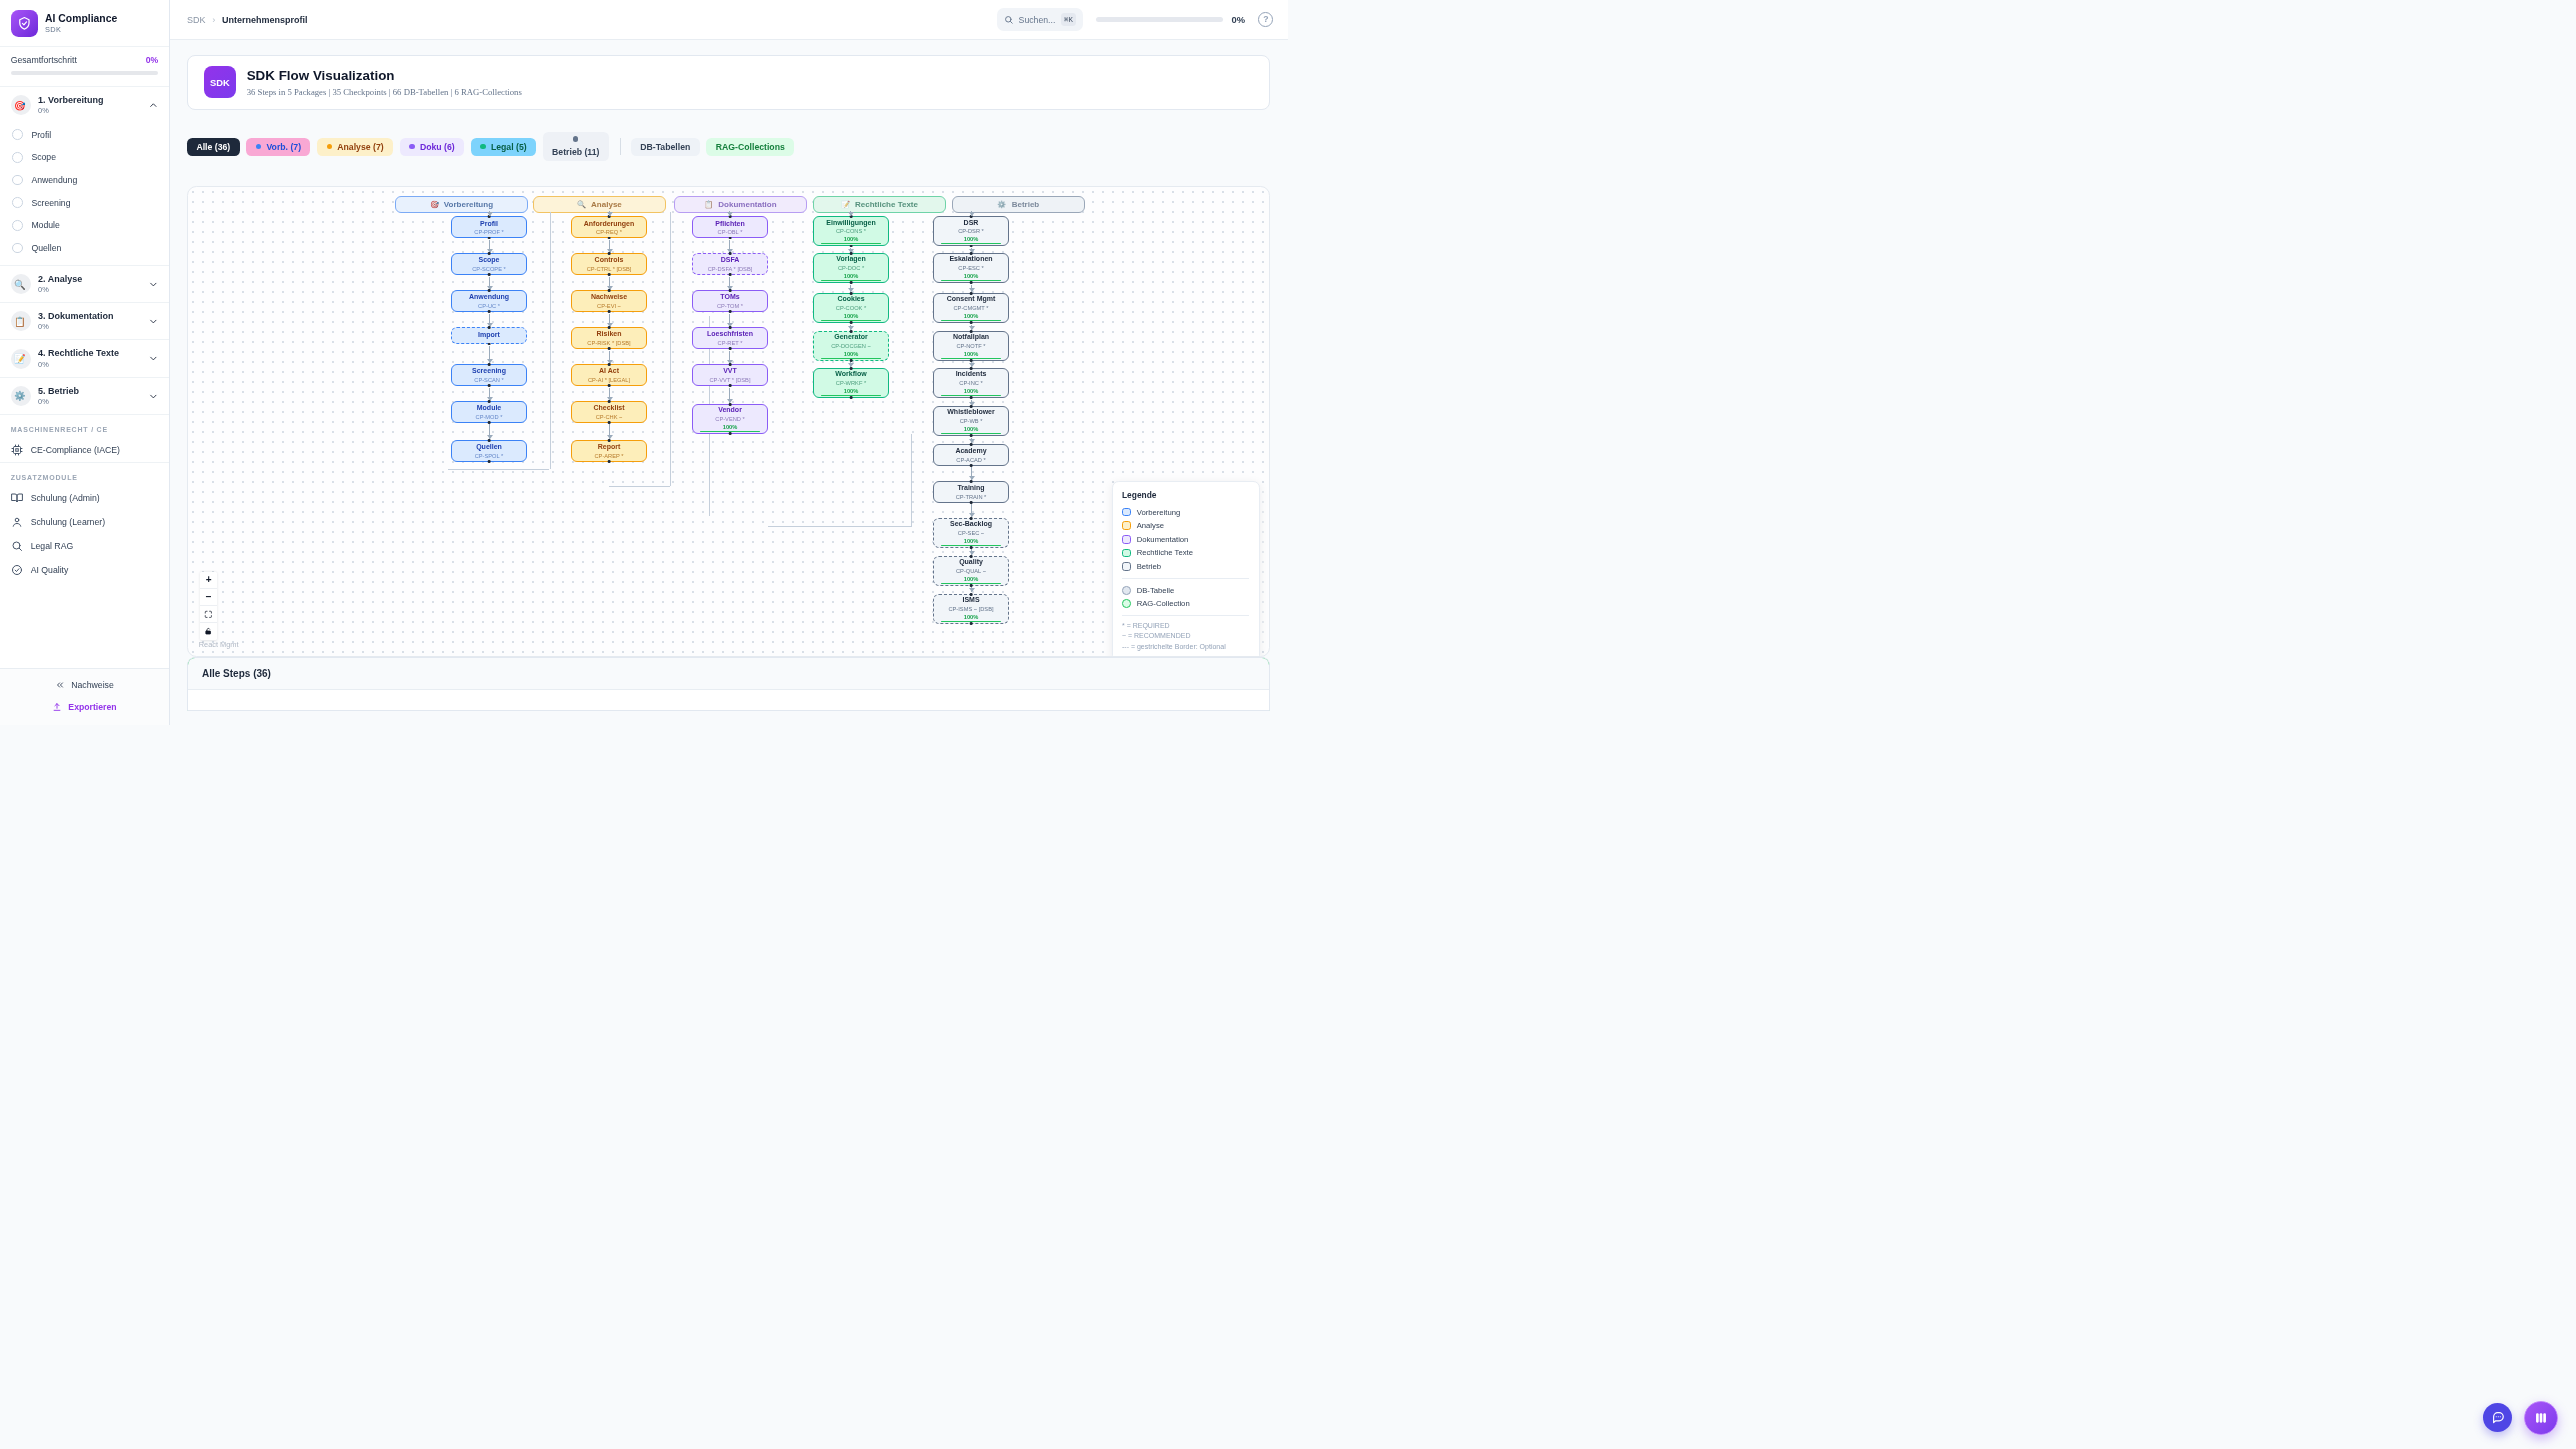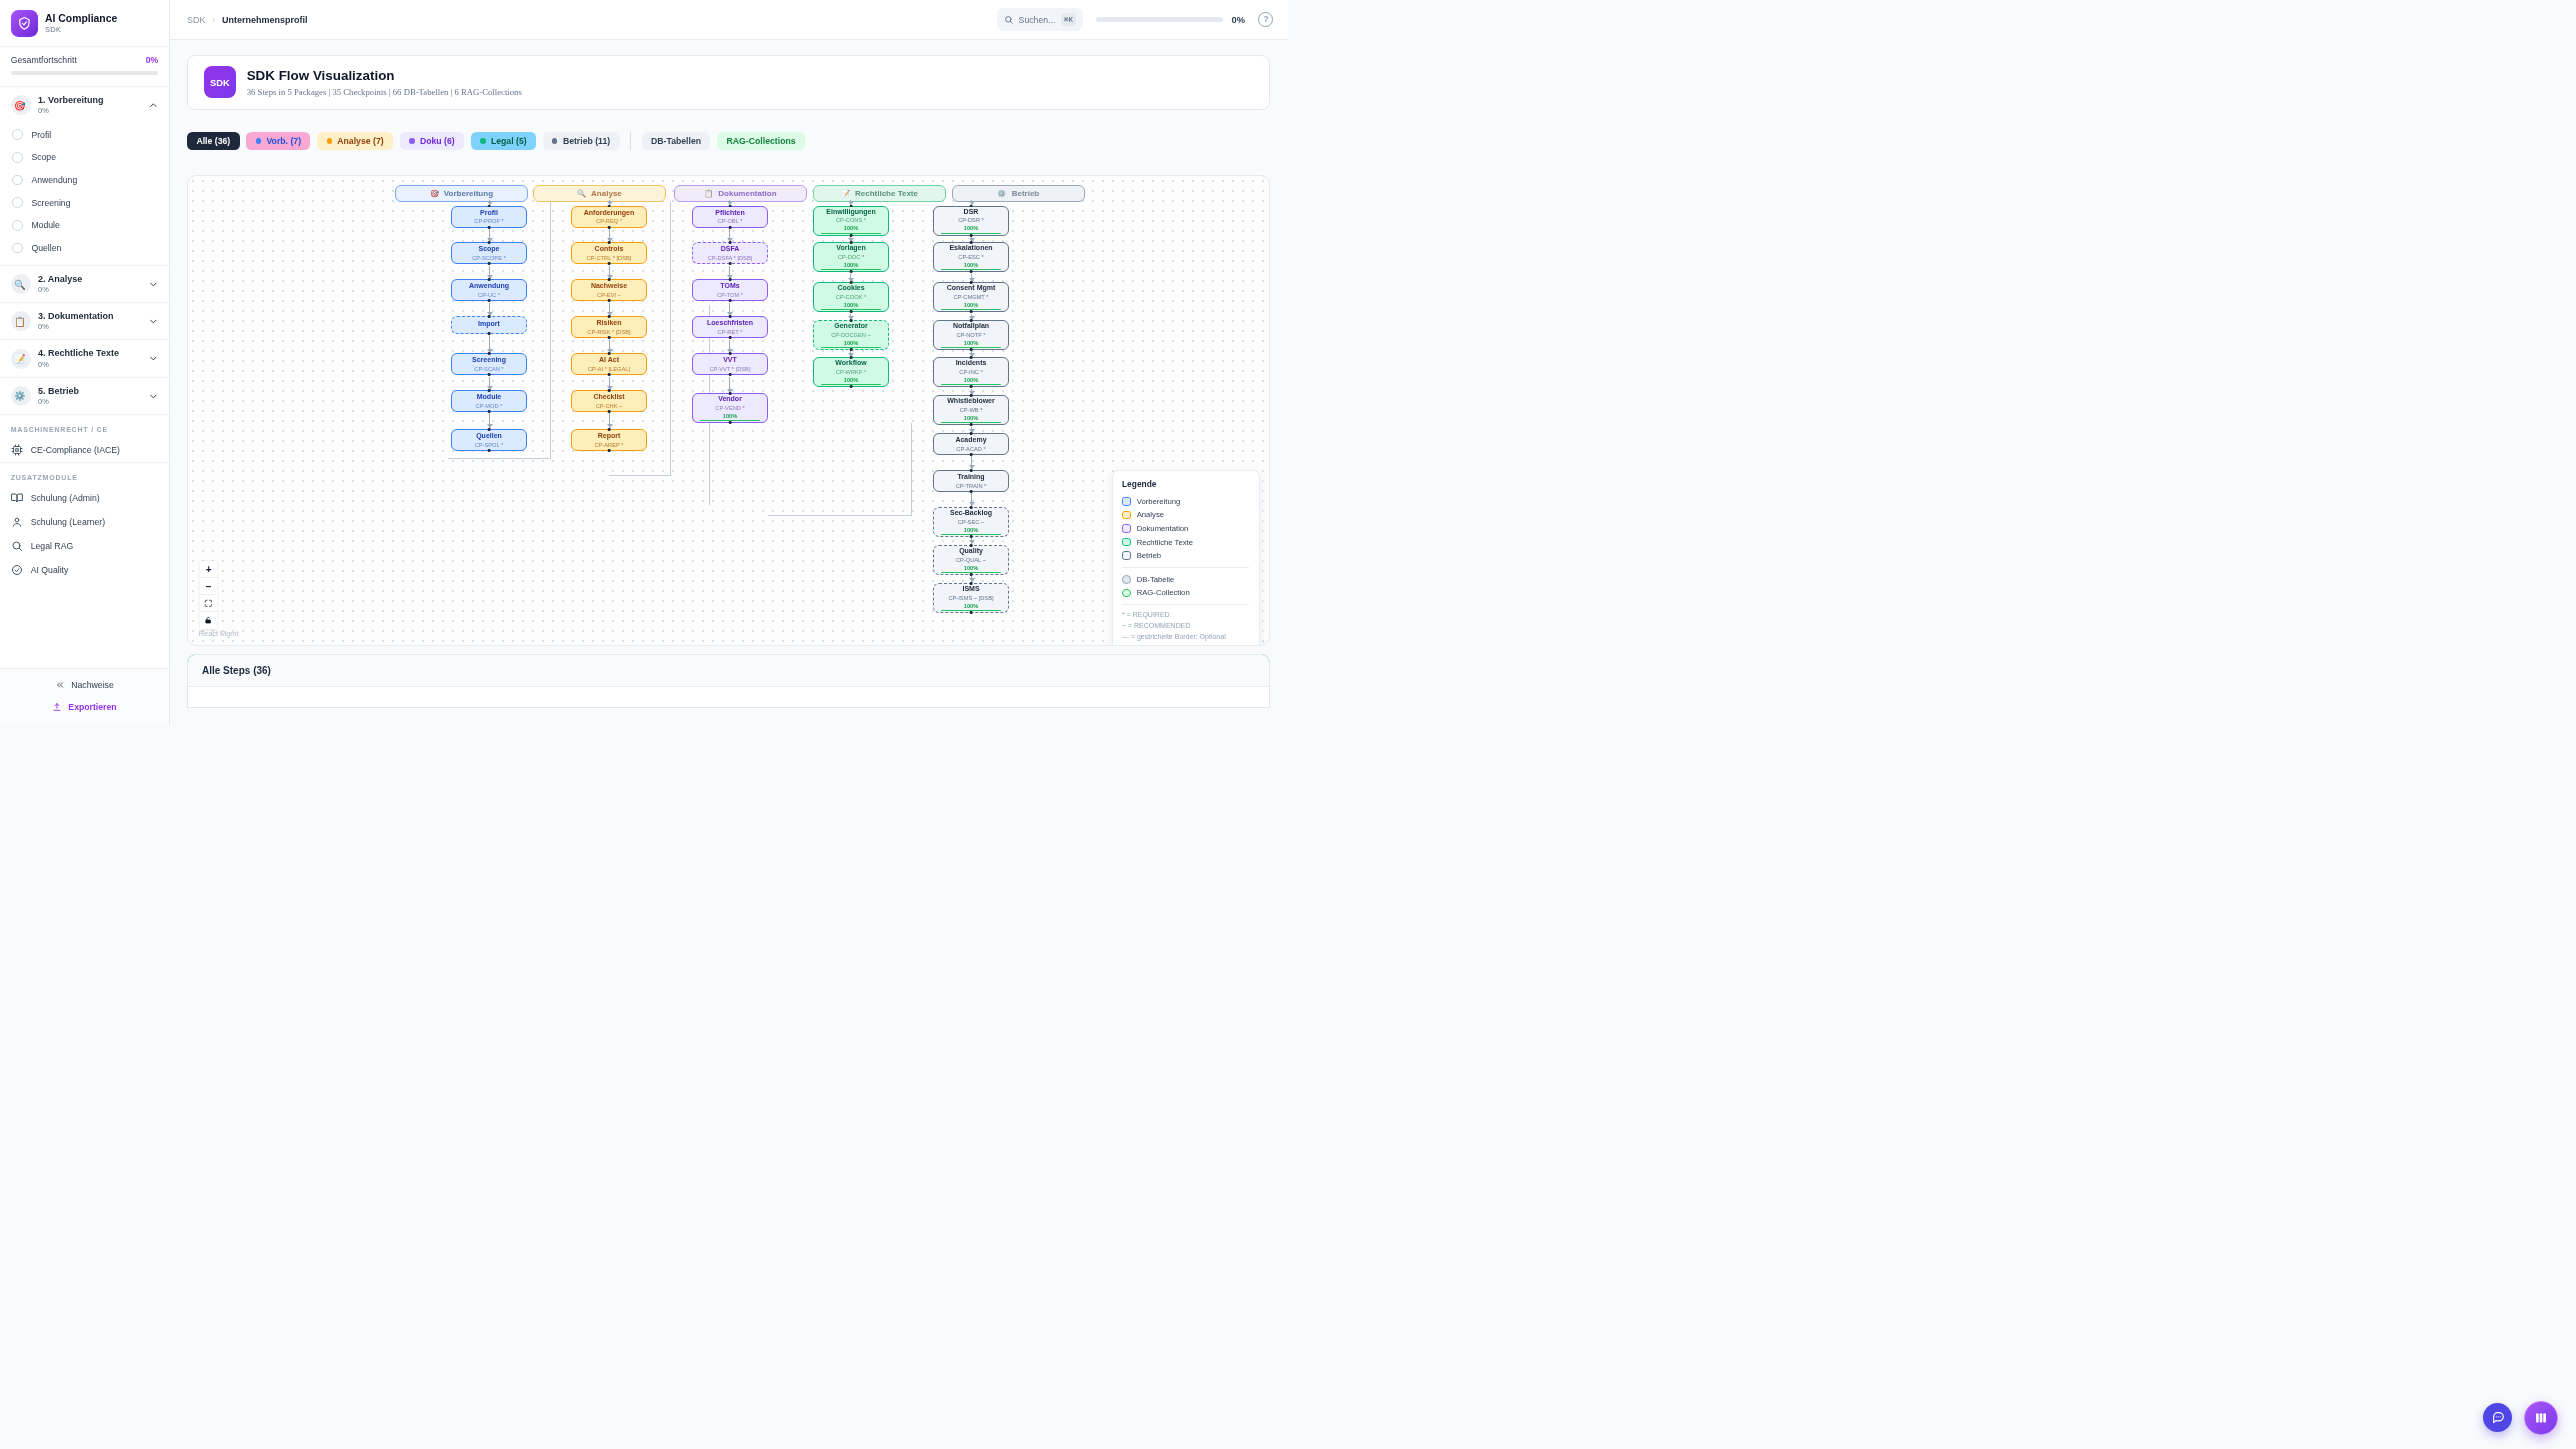--- a/index.html
+++ b/index.html
@@ -73,21 +73,21 @@
   .hero-sub { font-size:8.7px; color:#64748b; margin-top:3.4px;font-family:Liberation Serif, serif; }
 
   .chips { margin-top:22px; display:flex; align-items:center; gap:6.7px; }
   .chip { font-size:8.7px; font-weight:600; padding:4px 9.4px; border-radius:5.4px; display:flex; align-items:center; gap:5.4px; cursor:pointer; white-space:nowrap; }
   .chip .dot { width:5.4px; height:5.4px; border-radius:50%; }
   .chip-dark { background:#1e293b; color:#fff; }
   .chip-blue { background:#f9a8d4; color:#1d4ed8; } .chip-blue .dot { background:#3b82f6; }
   .chip-amber { background:#fdf0c9; color:#92400e; } .chip-amber .dot { background:#f59e0b; }
   .chip-purple { background:#ede9fe; color:#6d28d9; } .chip-purple .dot { background:#8b5cf6; }
   .chip-green { background:#7dd3fc; color:#065f46; } .chip-green .dot { background:#10b981; }
-  .chip-slate { background:#eef1f6; color:#334155; } .chip-slate .dot { background:#64748b; }
+  .chip-slate { background:#eef1f6; color:#334155;flex-direction:column; } .chip-slate .dot { background:#64748b; }
   .chip-ghost { background:#eef2f7; color:#334155; }
   .chip-rag { background:#dcfce7; color:#15803d; }
   .chip-div { width:0.7px; height:17.4px; background:#d7dee6; margin:0 4px; }
 
   
   .flow { margin-top:25px; position:relative; height:471px; background:#fdfdfe; border:0.7px solid #e5eaf0; border-radius:9.4px;
           background-image:radial-gradient(#d6dde6 0.7px, transparent 0.8px); background-size:10px 10px; overflow:hidden; }
   .gheader { position:absolute; height:17.4px; border-radius:6px; border:1px solid; display:flex; align-items:center; justify-content:center; gap:4.7px; font-size:8px; font-weight:600; }
   .gh-blue { background:#e8f1fd; border-color:#7baaf5; color:#5878a8; }
   .gh-amber { background:#fdf3d8; border-color:#f2c362; color:#a97a45; }
@@ -127,21 +127,21 @@
   .lg-ci { width:8.7px; height:8.7px; border-radius:50%; border:1.3px solid; }
   .sw-blue { background:#dbeafe; border-color:#3b82f6; } .sw-amber { background:#fdf0c9; border-color:#f59e0b; }
   .sw-purple { background:#ede9fe; border-color:#8b5cf6; } .sw-green { background:#d1fae5; border-color:#10b981; }
   .sw-slate { background:#f1f5f9; border-color:#64748b; }
   .sw-db { background:#e2e8f0; border-color:#94a3b8; } .sw-rag { background:#dcfce7; border-color:#22c55e; }
   .lg-div { height:0.7px; background:#e8edf3; margin:4.7px 0; }
   .lg-note { font-size:7px; color:#94a3b8; line-height:1.55; }
   .minimap { position:absolute; right:4px; top:303px; width:118px; height:160px; background:rgba(255,255,255,.7); border-radius:4px; z-index:4; display:flex; gap:5.4px; padding:6.7px; opacity:.55; }
   .mm-col { flex:1; border-radius:1.3px; }
 
-  .steps-card { margin-top:8px; border:0.7px solid #e2e8f0; border-radius:8px 8px 0 0; overflow:hidden; background:#22c55e; }
+  .steps-card { border:0.7px solid #e2e8f0; border-radius:8px 8px 0 0; overflow:hidden; background:#22c55e; }
   .steps-head { background:#f8fafc; border-bottom:0.7px solid #e8edf2; padding:10px 14px; }
   .steps-title { font-size:10px; font-weight:700; color:#1e293b; }
   .steps-body { height:20px; background:#fff; }
 
   .fab { position:absolute; border-radius:50%; display:flex; align-items:center; justify-content:center; cursor:pointer; z-index:20; }
   .fab-chat { right:64px; bottom:17.4px; width:29px; height:29px; background:#4f46e5; box-shadow:0 4px 9.4px rgba(79,70,229,.35); }
   .fab-cols { right:18px; bottom:14px; width:34px; height:34px; background:linear-gradient(135deg,#a855f7,#7c3aed); border:1.3px solid #c084fc; box-shadow:0 4px 10.7px rgba(124,58,237,.35); }
   .fab svg { width:14px; height:14px; }
 </style>
 </head>

